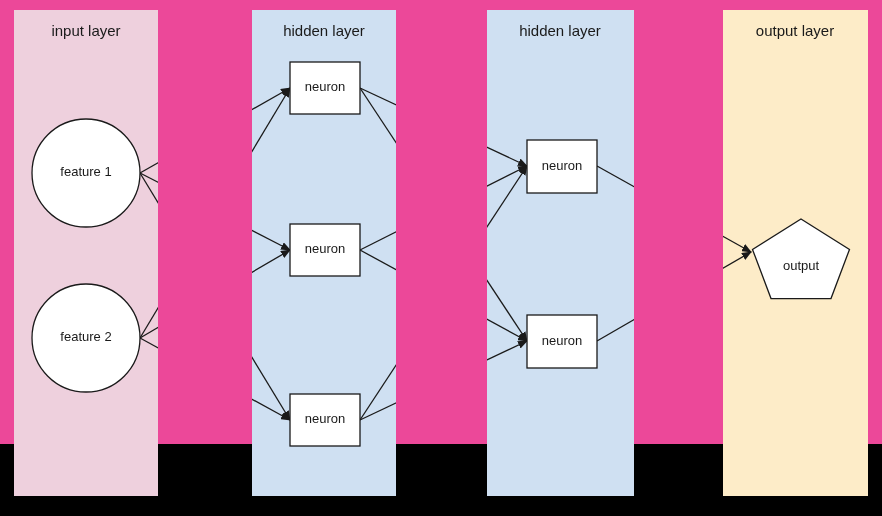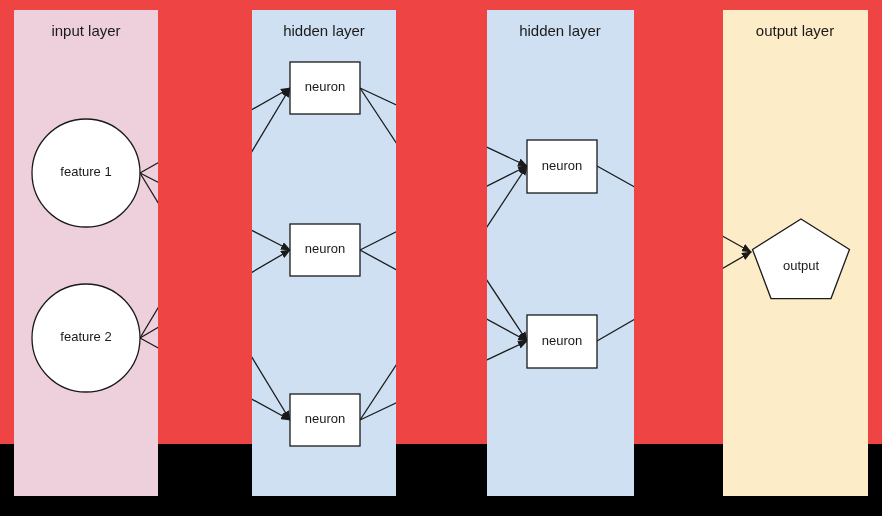--- a/index.html
+++ b/index.html
@@ -11,21 +11,21 @@
   body {
     width: 882px;
     height: 516px;
     overflow: hidden;
     font-family: "Liberation Sans", sans-serif;
   }
   #canvas {
     position: relative;
     width: 882px;
     height: 444px;
-    background: #ef4444;
+    background: #ec4899;
   }
   #diagram-svg {
     position: absolute;
     left: 0;
     top: 0;
     width: 882px;
     height: 516px;
   }
   .layer-title {
     font-family: "Liberation Sans", sans-serif;

